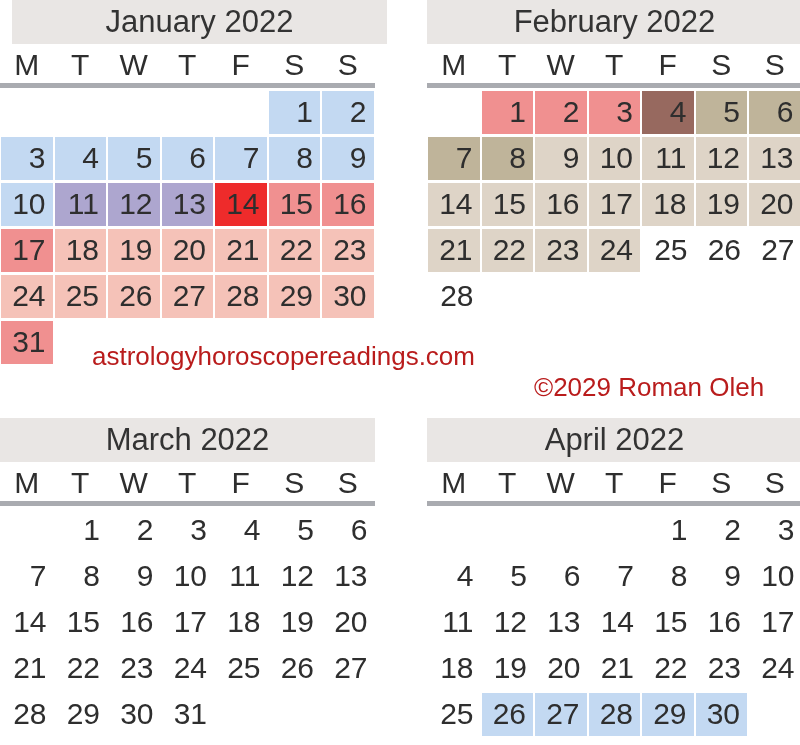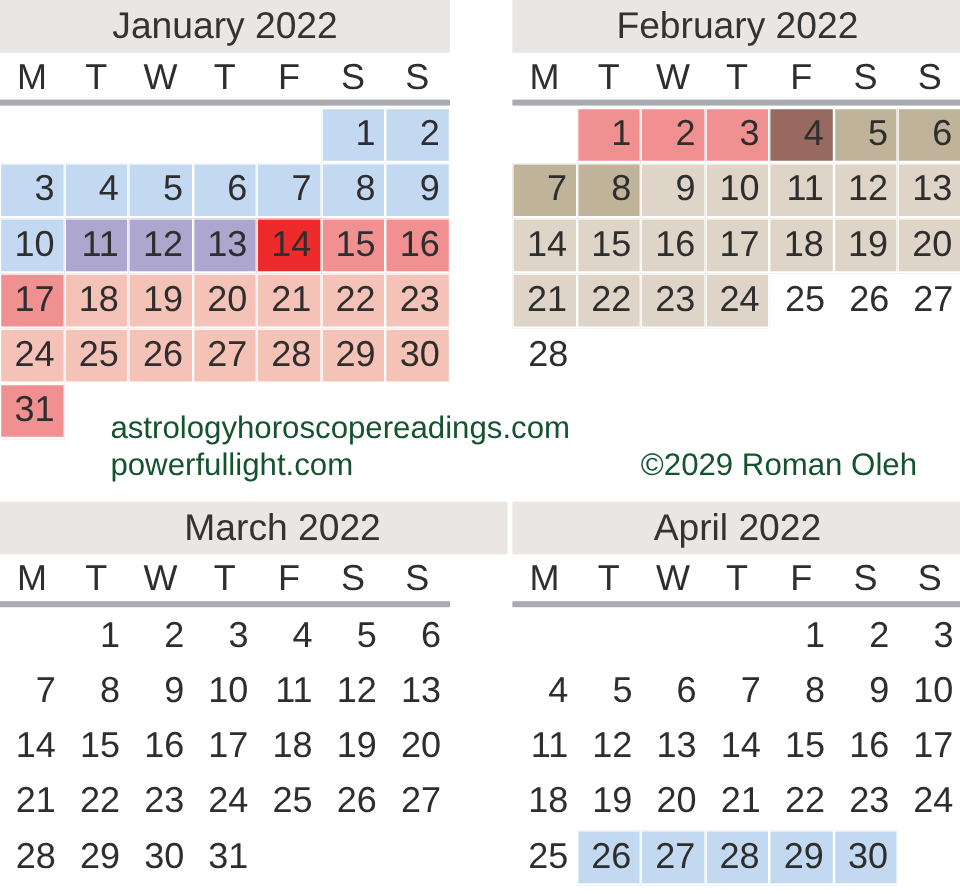--- a/index.html
+++ b/index.html
@@ -35,23 +35,23 @@
     background: #e9e6e4;
     height: 44px;
     line-height: 44px;
     text-align: center;
     font-size: 31px;
     color: #333333;
     letter-spacing: 0px;
     white-space: nowrap;
   }
   
-  .month-jan .month-title { margin-left: 0px; width: 375px; }
+  .month-jan .month-title { margin-left: 12px; width: 375px; }
   .month-feb .month-title { margin-left: 0px; width: 375px; }
-  .month-mar .month-title { margin-left: 0px; width: 375px; padding-left: 48px; }
+  .month-mar .month-title { margin-left: 0px; width: 375px; }
   .month-apr .month-title { margin-left: 0px; width: 375px; }
 
   .dow-row {
     display: grid;
     grid-template-columns: repeat(7, 53.5px);
     height: 37px;
     align-items: center;
     padding-top: 2px;
   }
   .dow {
@@ -87,21 +87,21 @@
     border: 1.5px solid #ffffff;
     border-top-width: 1px;
     border-bottom-width: 2px;
     line-height: 41px;
   }
   .cell.empty { color: transparent; }
 
   
   .watermark {
     position: absolute;
-    color: #14532d;
+    color: #b91c1c;
     font-size: 26px;
     white-space: nowrap;
   }
   .wm-line1 { left: 92px;  top: 341px; }
   .wm-line2 { left: 92px;  top: 372px; }
   .wm-copy  { left: 534px; top: 372px; }
 </style>
 </head>
 <body>
 
@@ -312,16 +312,15 @@
         <div class="cell filled" style="background: rgb(195, 217, 242);">26</div>
         <div class="cell filled" style="background: rgb(195, 217, 242);">27</div>
         <div class="cell filled" style="background: rgb(195, 217, 242);">28</div>
         <div class="cell filled" style="background: rgb(195, 217, 242);">29</div>
         <div class="cell filled" style="background: rgb(195, 217, 242);">30</div>
         <div class="cell empty"></div>
       </div>
   </div>
 
   <div class="watermark wm-line1">astrologyhoroscopereadings.com</div>
-  <div class="watermark wm-line2">powerfullight.com</div>
   <div class="watermark wm-copy">©2029 Roman Oleh</div>
 
 </div>
 
 </body></html>

